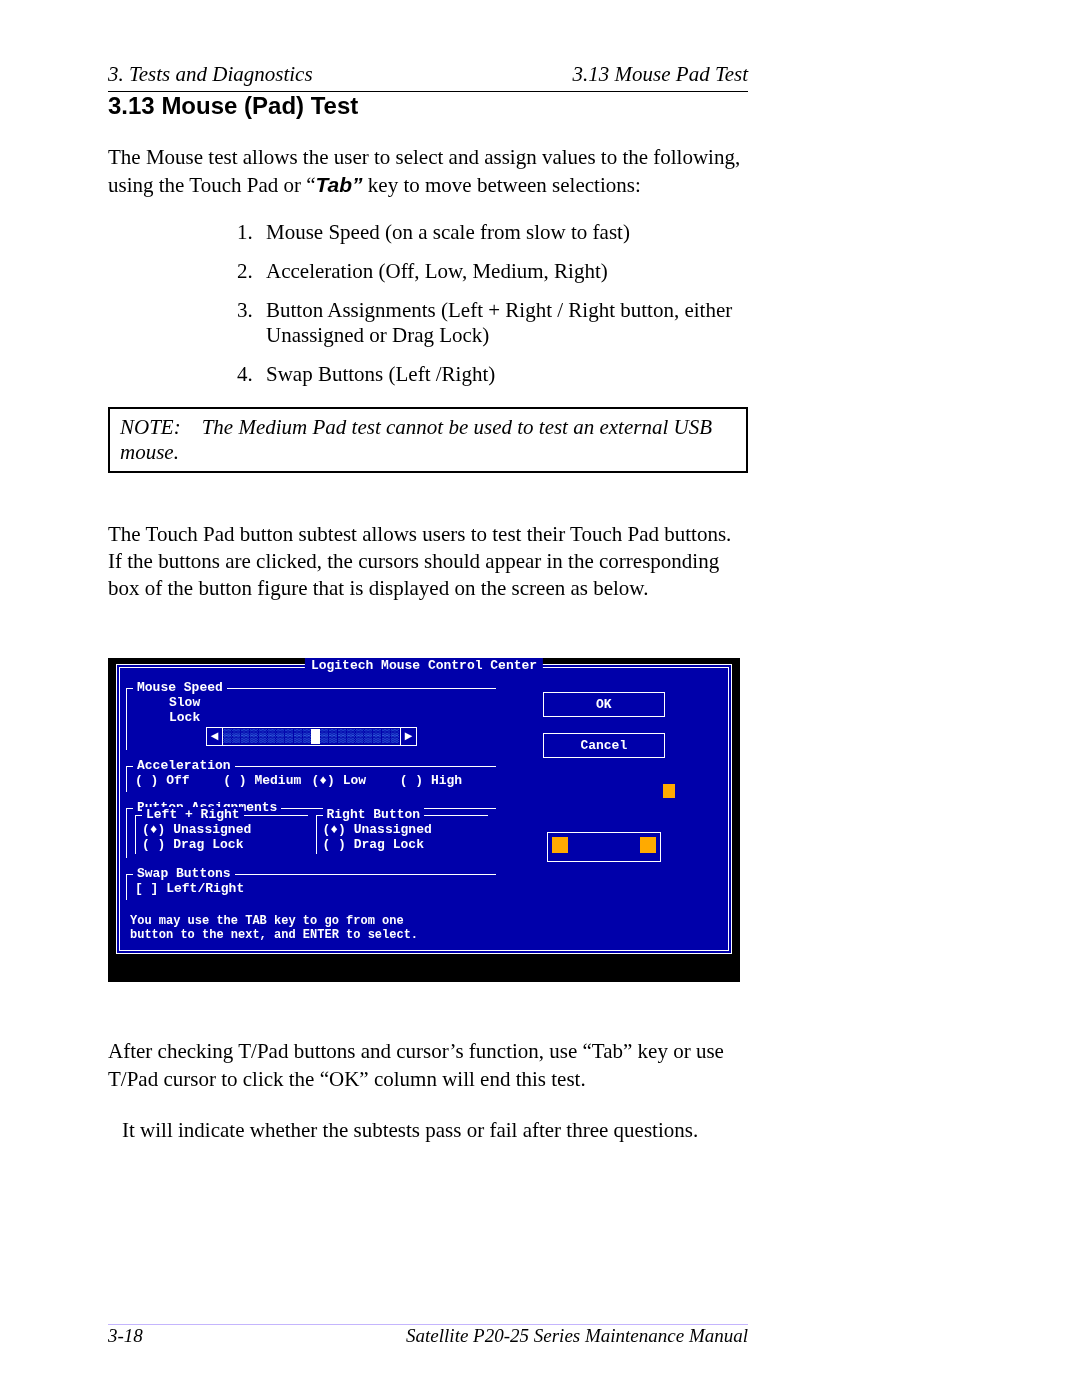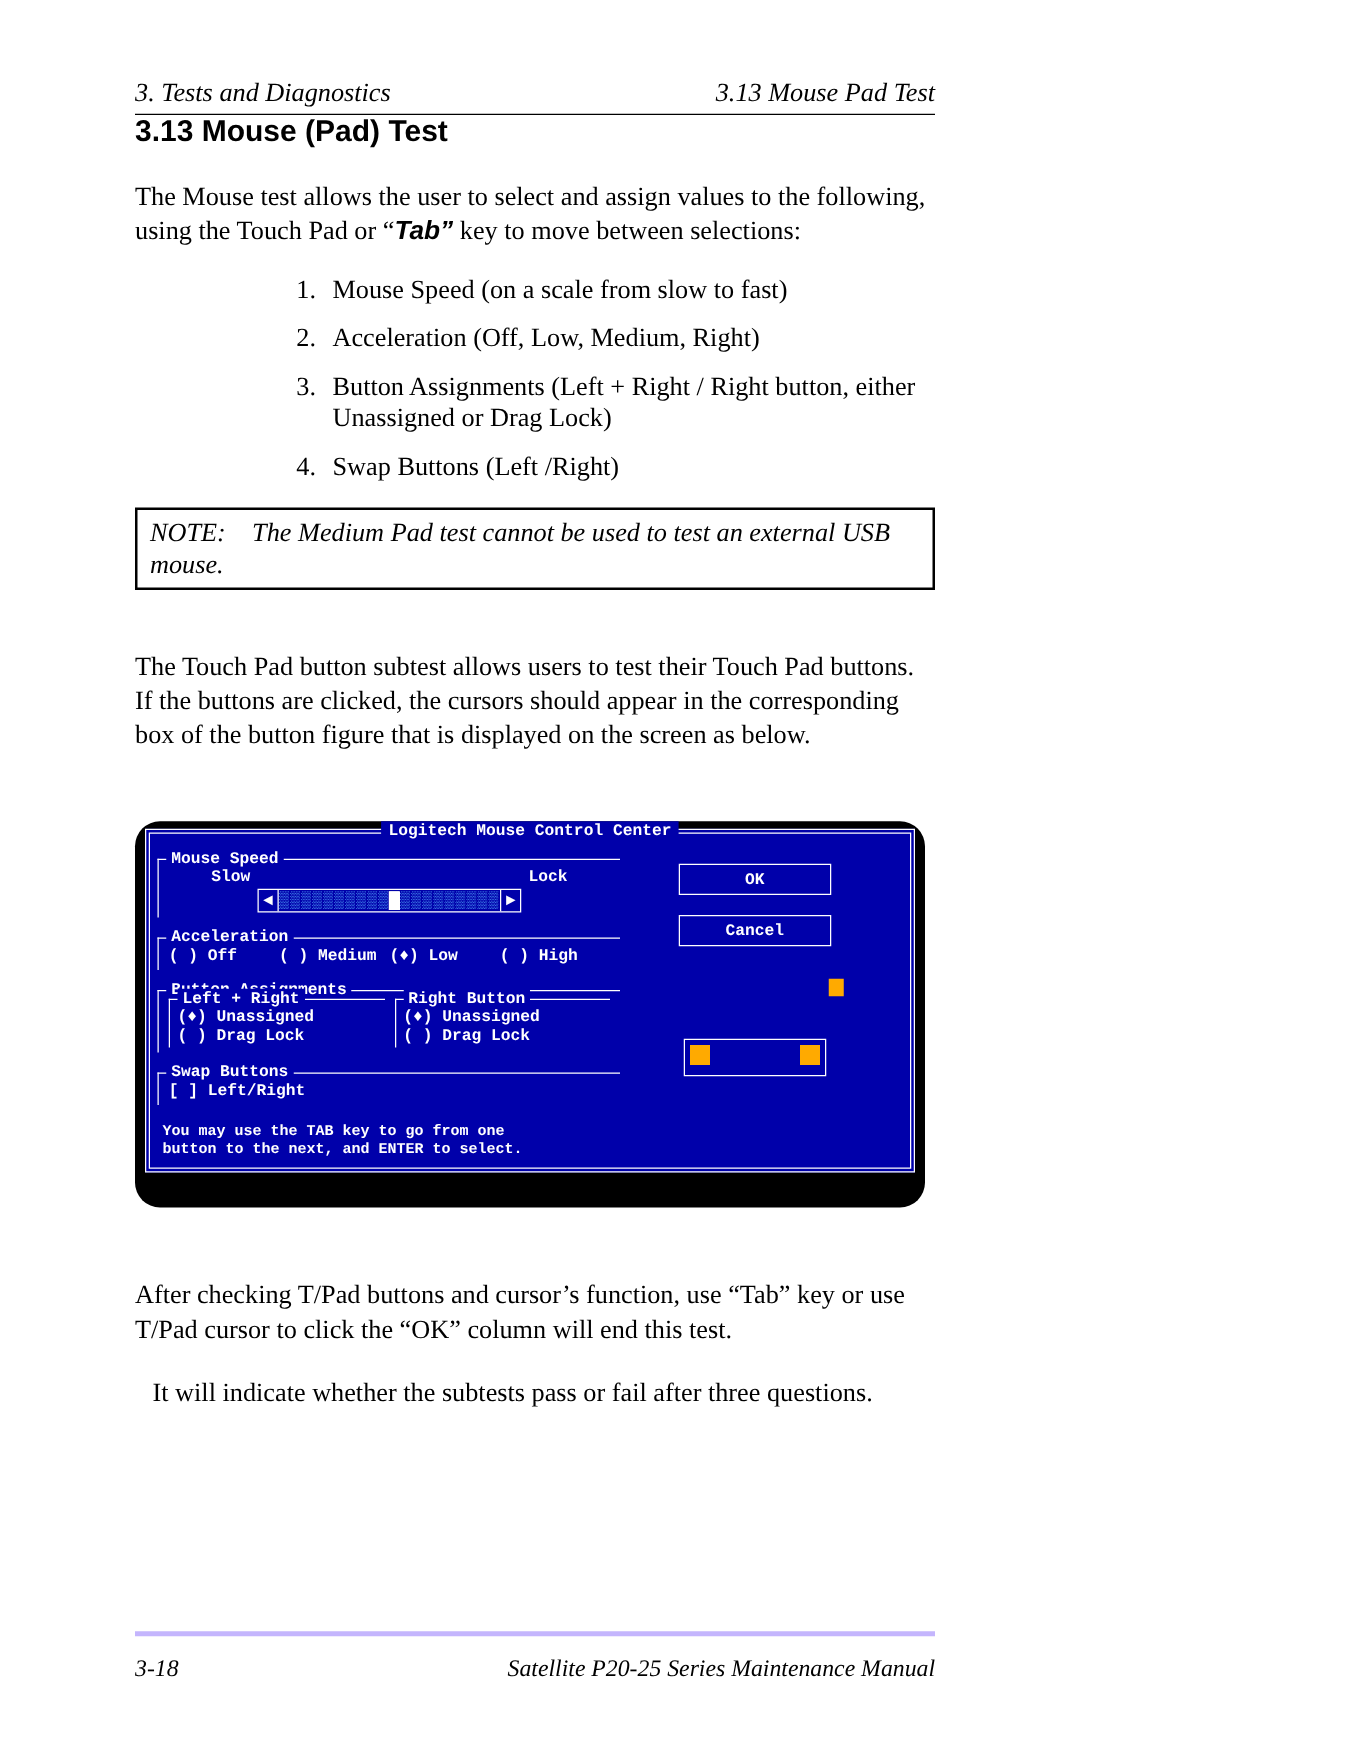--- a/index.html
+++ b/index.html
@@ -59,32 +59,31 @@
   .indent { margin-left: 14px; }
   .footer-row {
     position: absolute;
     left: 108px;
     right: 108px;
     bottom: 50px;
     display: flex;
     justify-content: space-between;
     font-style: italic;
     font-size: 19px;
-    border-top: 4px solid #c4b5fd;
-    padding-top: 16px;
+    border-top: 1px solid #c4b5fd;
+    padding-top: 0;
   }
 
   
   .dos-wrap {
     margin-top: 56px;
     background: #000;
     width: 632px;
     padding: 6px 0 28px 0;
     font-family: "Courier New", monospace;
-    border-radius: 20px;
   }
   .dos-panel {
     margin: 0 8px;
     background: #0000aa;
     color: #fff;
     font-size: 13px;
     font-weight: bold;
     position: relative;
     padding: 4px 6px 6px 6px;
     border: 4px double #fff;
@@ -128,21 +127,21 @@
   }
   .dos-btn {
     display: block;
     border: 1px solid #fff;
     padding: 4px 0;
     margin: 0 auto 16px auto;
     width: 120px;
     text-align: center;
   }
   .slider-row { text-align: center; }
-  .slider-labels { display: flex; justify-content: space-between; padding: 0 34px 2px 34px; }
+  .slider-labels { display: flex; justify-content: space-between; padding: 0 34px 2px 34px; flex-direction: column; }
   .slider {
     display: inline-flex;
     align-items: center;
     border: 1px solid #fff;
     line-height: 1;
   }
   .slider .arrow {
     padding: 2px 4px;
     border-right: 1px solid #fff;
     border-left: 1px solid #fff;

